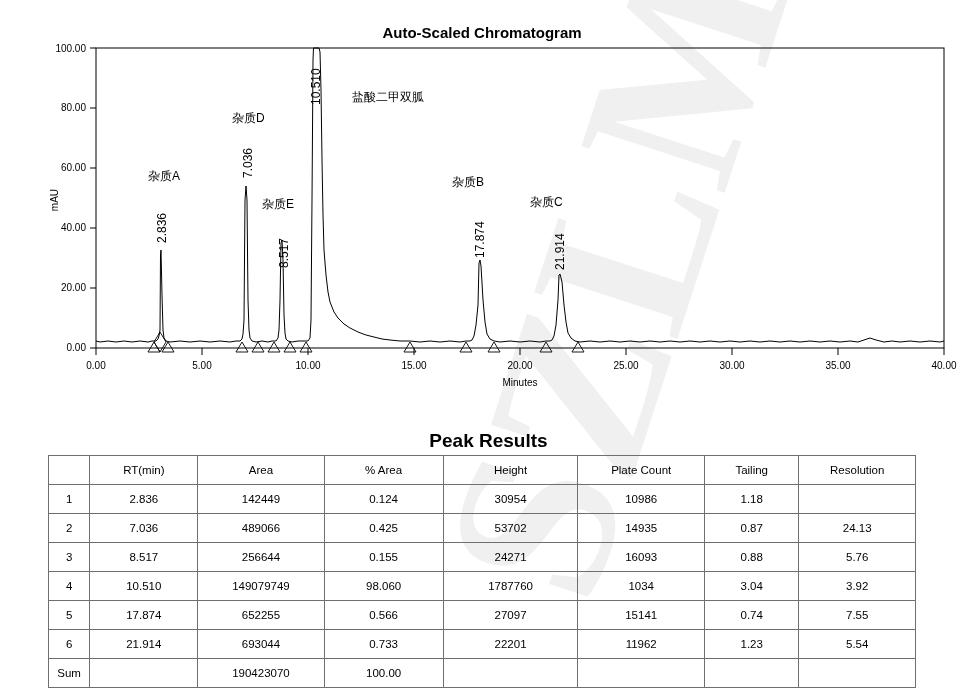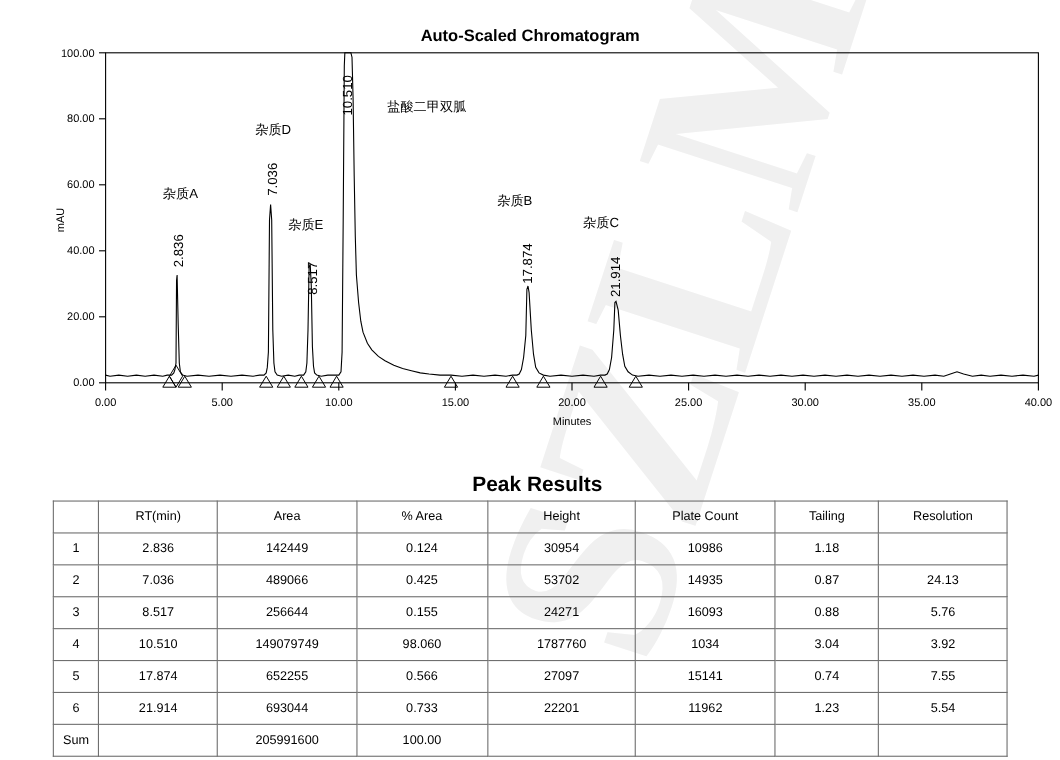--- a/index.html
+++ b/index.html
@@ -265,21 +265,21 @@
       <td>693044</td>
       <td>0.733</td>
       <td>22201</td>
       <td>11962</td>
       <td>1.23</td>
       <td>5.54</td>
     </tr>
     <tr>
       <td>Sum</td>
       <td></td>
-      <td>205991600</td>
+      <td>190423070</td>
       <td>100.00</td>
       <td></td>
       <td></td>
       <td></td>
       <td></td>
     </tr>
   </tbody>
 </table>
 
 </body></html>

